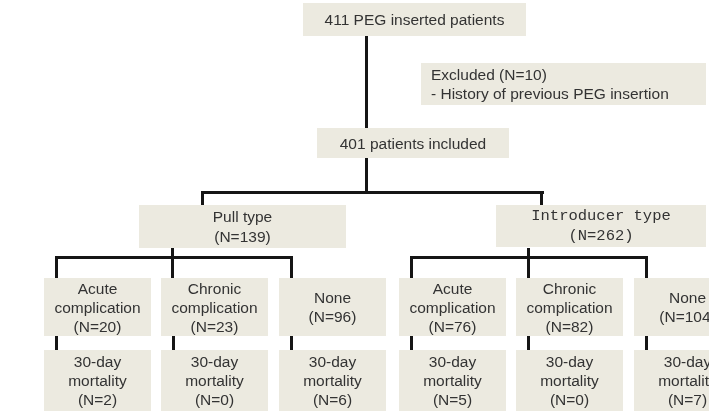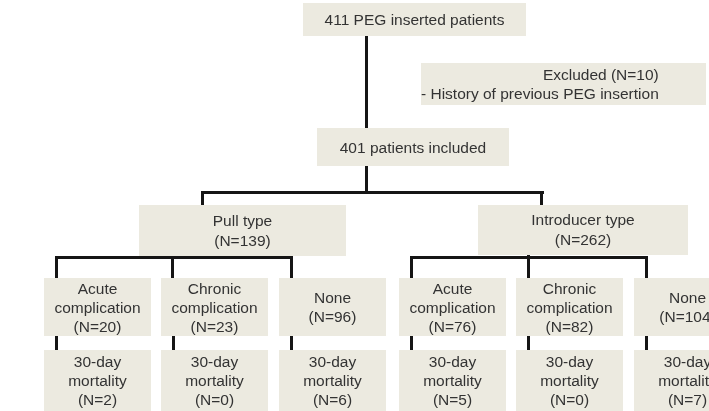--- a/index.html
+++ b/index.html
@@ -20,22 +20,22 @@
     text-align:center;
     font-size:15.5px;
     line-height:19px;
     white-space:pre-line;
     box-sizing:border-box;
     margin-left:41px;
   }
   .box.two-line{line-height:20px;}
   .box.note{
     justify-content:flex-start;
-    text-align:right;
-    padding:2px 0;
+    text-align:left;
+    padding:2px 10px;
   }
   .line{
     position:absolute;
     background:#151515;
   }
 </style>
 </head>
 <body>
 
 <div class="canvas">
@@ -61,26 +61,26 @@
   <div class="line" style="left:290px;top:336px;width:3px;height:14px;"></div>
   <div class="line" style="left:410px;top:336px;width:3px;height:14px;"></div>
   <div class="line" style="left:527px;top:336px;width:3px;height:14px;"></div>
   <div class="line" style="left:645px;top:336px;width:3px;height:14px;"></div>
 
   <div class="box" style="left:262px;top:3px;width:223px;height:33px;">411 PEG inserted patients</div>
 
   <div class="box note" style="left:380px;top:63px;width:285px;height:42px;">Excluded (N=10)
 - History of previous PEG insertion</div>
 
-  <div class="box" style="left:276px;top:128px;width:192px;height:38px;">401 patients included</div>
+  <div class="box" style="left:276px;top:128px;width:192px;height:30px;">401 patients included</div>
 
-  <div class="box two-line" style="left:98px;top:205px;width:207px;height:51px;">Pull type
+  <div class="box two-line" style="left:98px;top:205px;width:207px;height:43px;">Pull type
 (N=139)</div>
 
-  <div class="box two-line" style="left:437px;top:205px;width:210px;height:50px;">Introducer type
+  <div class="box two-line" style="left:455px;top:205px;width:210px;height:42px;font-family:Liberation Mono, monospace;">Introducer type
 (N=262)</div>
 
   <div class="box" style="left:3px;top:278px;width:107px;height:58px;">Acute
 complication
 (N=20)</div>
   <div class="box" style="left:120px;top:278px;width:107px;height:58px;">Chronic
 complication
 (N=23)</div>
   <div class="box" style="left:238px;top:278px;width:107px;height:58px;">None
 (N=96)</div>

